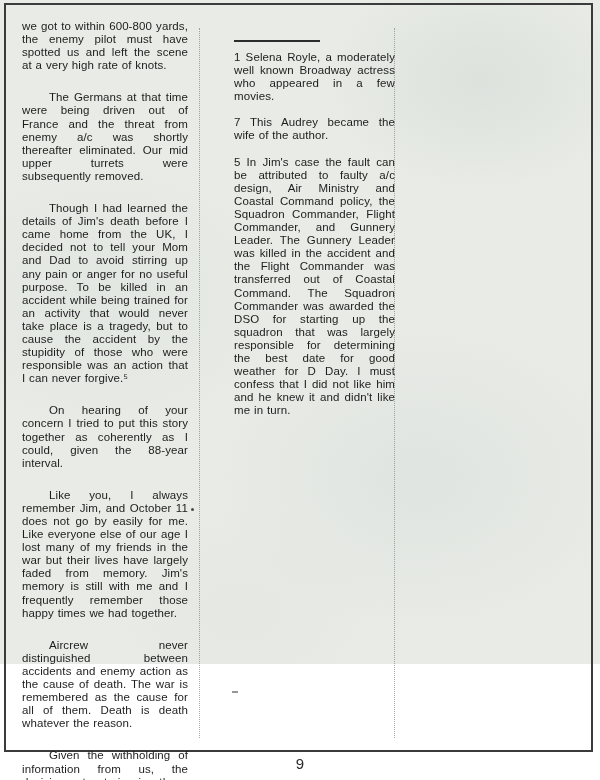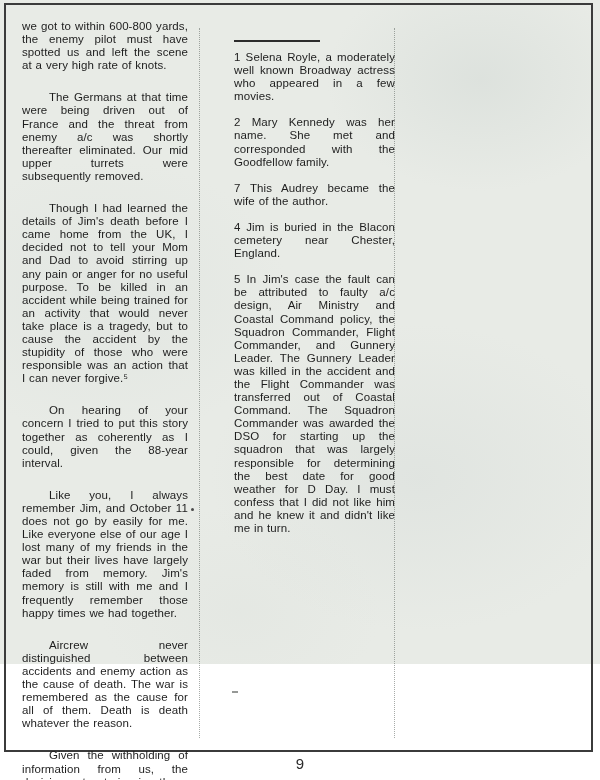--- a/index.html
+++ b/index.html
@@ -121,23 +121,21 @@
     <p class="indent">Like you, I always remember Jim, and October 11 does not go by easily for me. Like everyone else of our age I lost many of my friends in the war but their lives have largely faded from memory. Jim's memory is still with me and I frequently remember those happy times we had together.</p>
     <p class="indent">Aircrew never distinguished between accidents and enemy action as the cause of death. The war is remembered as the cause for all of them. Death is death whatever the reason.</p>
     <p class="indent">Given the withholding of information from us, the decisions to train in these aircraft, and the stupidity of the Gunnery Leader, I have never worn this accident easily. Jim's crew were all sincere, dedicated men who were well liked by all of us. I have never been able to reconcile their deaths with fate.</p>
   </div>
 
   <div class="vsep vsep-1"></div>
 
   <div class="col col-right">
     <div class="fn-rule"></div>
     <p class="fn">1 Selena Royle, a moderately well known Broadway actress who appeared in a few movies.</p>
-    <p class="fn">2 Mary Kennedy was her name. She met and corresponded with the Goodfellow family.</p>
     <p class="fn">7 This Audrey became the wife of the author.</p>
-    <p class="fn">4 Jim is buried in the Blacon cemetery near Chester, England.</p>
     <p class="fn">5 In Jim's case the fault can be attributed to faulty a/c design, Air Ministry and Coastal Command policy, the Squadron Commander, Flight Commander, and Gunnery Leader. The Gunnery Leader was killed in the accident and the Flight Commander was transferred out of Coastal Command. The Squadron Commander was awarded the DSO for starting up the squadron that was largely responsible for determining the best date for good weather for D Day. I must confess that I did not like him and he knew it and didn't like me in turn.</p>
   </div>
 
   <div class="vsep vsep-2"></div>
 
   <div class="speck-1"></div>
   <div class="speck-2"></div>
 
   <div class="page-number">9</div>
 

